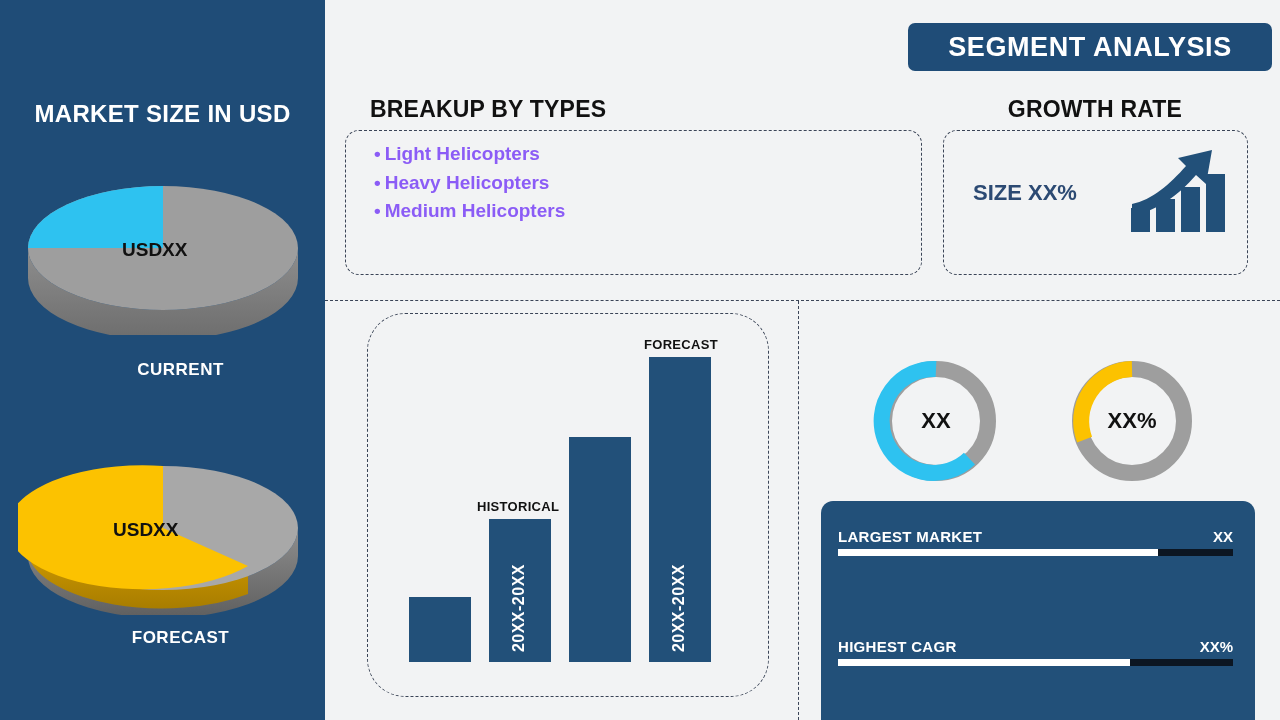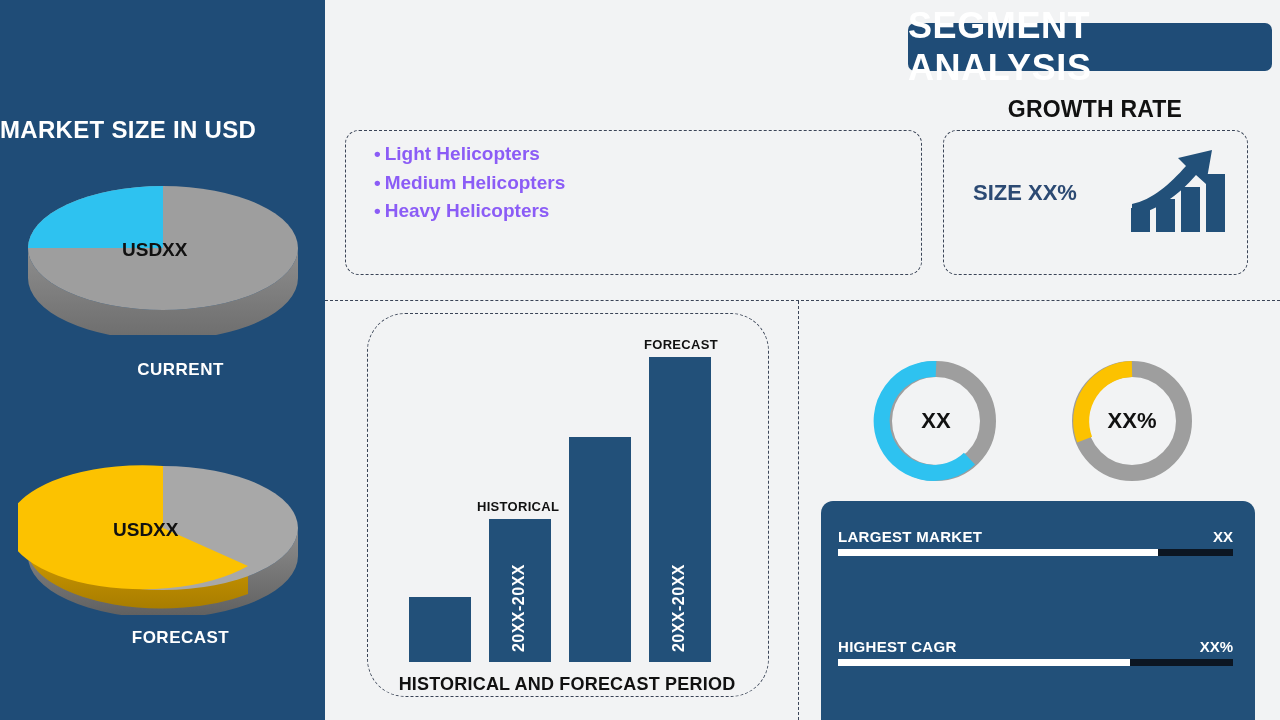--- a/index.html
+++ b/index.html
@@ -10,21 +10,21 @@
     position:relative;
   }
   .stage{position:absolute;inset:0;width:1280px;height:720px;background:#f2f3f4;}
 
   
   .left-panel{
     position:absolute;left:0;top:0;width:325px;height:720px;
     background:#1f4c77;
   }
   .left-title{
-    position:absolute;left:0;top:116px;width:325px;text-align:left;
+    position:absolute;left:0;top:100px;width:325px;text-align:center;
     color:#ffffff;font-size:24px;font-weight:bold;letter-spacing:.3px;
   }
   .pie-wrap{position:absolute;left:0;width:325px;}
   .pie-wrap.current{top:160px;}
   .pie-wrap.forecast{top:440px;}
   .pie-caption{
     width:325px;text-align:center;color:#ffffff;
     font-size:17px;font-weight:bold;letter-spacing:.5px;padding-left:18px;
   }
   .pie-caption.current{position:absolute;left:0;top:360px;}
@@ -32,21 +32,21 @@
   .pie-svg{display:block;margin:0 auto;}
 
   
   .header-band{position:absolute;left:325px;top:0;width:955px;height:92px;background:#f2f3f4;}
   .seg-title{
     position:absolute;left:583px;top:23px;width:364px;height:48px;
     background:#1f4c77;border-radius:7px;
     display:flex;align-items:center;justify-content:center;
   }
   .seg-title span{
-    color:#ffffff;font-size:36px;font-weight:bold;letter-spacing:.6px;
+    color:#ffffff;font-size:27px;font-weight:bold;letter-spacing:.6px;
   }
 
   
   .sec-head{
     position:absolute;color:#111111;font-weight:bold;font-size:23px;letter-spacing:.2px;
   }
   .head-types{left:370px;top:96px;}
   .head-growth{left:940px;top:96px;width:310px;text-align:center;}
 
   .dash-box{
@@ -160,30 +160,31 @@
     <div class="pie-caption forecast">FORECAST</div>
   </div>
 
   <div class="header-band">
     <div class="seg-title">
       <span>SEGMENT ANALYSIS</span>
     </div>
 
   </div>
 
+  <div class="sec-head head-types">BREAKUP BY TYPES</div>
   <div class="dash-box types-box"></div>
   <div class="type-list">
     <div class="type-item">
       <span class="bullet">•</span><span>Light Helicopters</span>
     </div>
     <div class="type-item">
+      <span class="bullet">•</span><span>Heavy Helicopters</span>
+    </div>
+    <div class="type-item">
       <span class="bullet">•</span><span>Medium Helicopters</span>
-    </div>
-    <div class="type-item">
-      <span class="bullet">•</span><span>Heavy Helicopters</span>
     </div>
   </div>
 
   <div class="sec-head head-growth">GROWTH RATE</div>
   <div class="dash-box growth-box"></div>
   <div class="cagr-text">
     <div>SIZE XX%</div>
   </div>
   <div class="growth-icon">
     <svg width="100" height="92" viewBox="0 0 100 92">
@@ -205,21 +206,20 @@
     <div class="bar" style="left:122px;bottom:33px;width:62px;height:143px;"></div>
     <div class="bar" style="left:202px;bottom:33px;width:62px;height:225px;"></div>
     <div class="bar" style="left:282px;bottom:33px;width:62px;height:305px;"></div>
 
     <div class="bar-toplabel" style="left:110px;bottom:181px;">HISTORICAL</div>
     <div class="bar-toplabel" style="left:277px;bottom:343px;">FORECAST</div>
 
     <div class="bar-vlabel" style="left:143px;bottom:43px;">20XX-20XX</div>
     <div class="bar-vlabel" style="left:303px;bottom:43px;">20XX-20XX</div>
   </div>
-  <div class="bar-caption">HISTORICAL AND FORECAST PERIOD</div>
 
   <div class="donut" style="left:873px;top:358px;">
     <svg width="126" height="126" viewBox="0 0 126 126">
       <circle cx="63" cy="63" r="52" fill="none" stroke="#9e9e9e" stroke-width="16"></circle>
 
       <path d="M63,11 A52,52 0 1 0 96.5,100.6" fill="none" stroke="#2ec2f0" stroke-width="16"></path>
     </svg>
   </div>
   <div class="donut-label" style="left:873px;top:358px;width:126px;height:126px;">XX</div>
 

